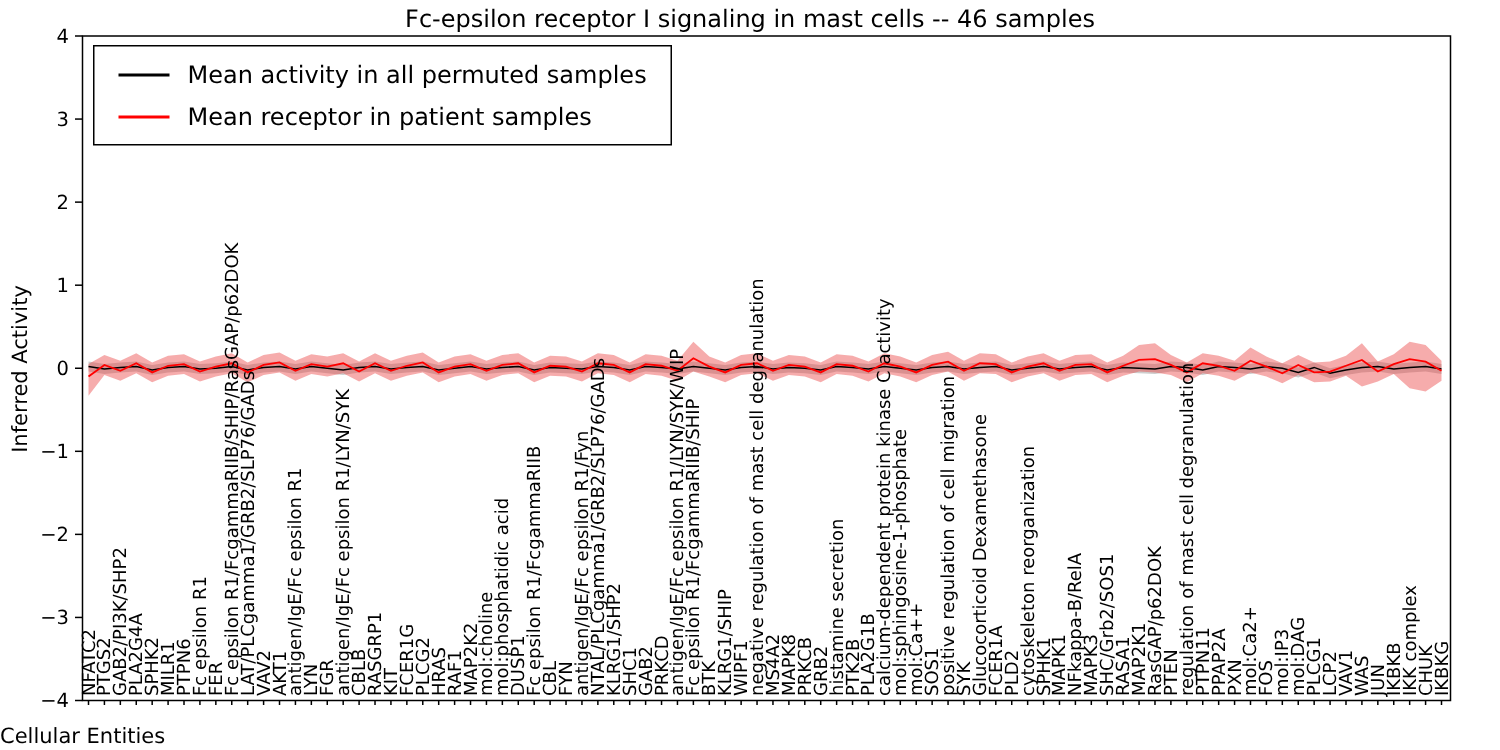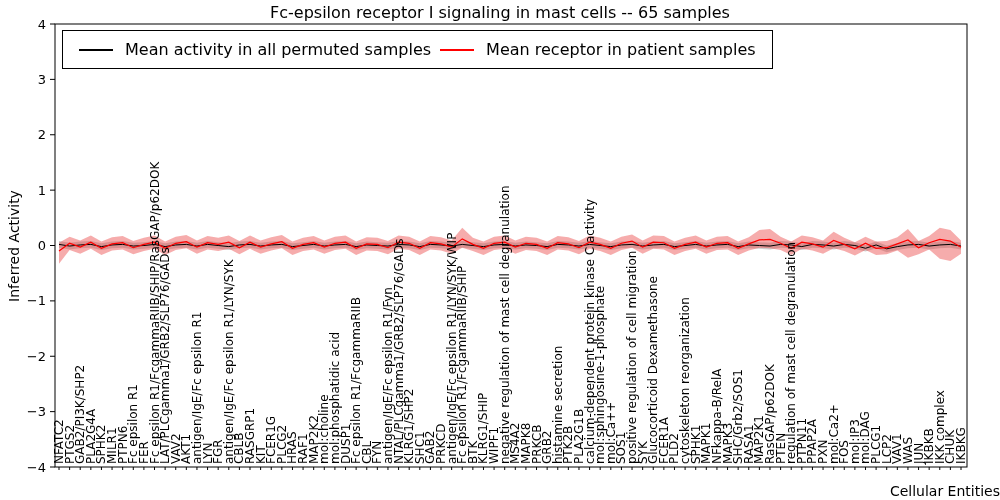--- a/index.html
+++ b/index.html
@@ -4,23 +4,23 @@
 <style>
   html,body{margin:0;padding:0;background:#fff;}
   #fig{position:relative;width:1000px;height:500px;background:#fff;
        font-family:"DejaVu Sans",sans-serif;color:#000;overflow:hidden;}
   #plot-svg{position:absolute;left:0;top:0;}
   svg text{font-family:"DejaVu Sans",sans-serif;fill:#000;}
   .title{position:absolute;top:3px;left:0;width:100%;text-align:center;
          font-size:16px;}
   .ylabel{position:absolute;left:14px;top:246px;transform:translate(-50%,-50%) rotate(-90deg);
           font-size:14px;white-space:nowrap;}
-  .xlabel{position:absolute;bottom:1px;left:0;width:100%;text-align:right;font-size:14px;}
+  .xlabel{position:absolute;bottom:1px;left:0;width:100%;text-align:left;font-size:14px;}
   .legend{position:absolute;left:62px;top:30px;border:1px solid #000;background:#fff;
-          padding:9px 16px;display:flex;gap:9px;z-index:2;}
+          padding:9px 16px;display:flex;flex-direction:column;gap:9px;z-index:2;}
   .legend-row{display:flex;align-items:center;gap:12px;font-size:16px;white-space:nowrap;}
   .swatch{width:34px;height:0;border-top:2px solid #000;flex:none;}
 </style>
 </head>
 <body>
 
 <div id="fig">
   <svg id="plot-svg" width="1000" height="500" viewBox="0 0 1000 500">
       <polygon points="59,241.07 69.61176470588235,242.73125000000002 80.2235294117647,241.62374999999997 90.83529411764707,241.07 101.4470588235294,243.285 112.05882352941177,241.62374999999997 122.67058823529412,241.07 133.28235294117647,242.73125000000002 143.8941176470588,242.1775 154.50588235294117,241.07 165.11764705882354,243.285 175.7294117647059,241.62374999999997 186.34117647058824,241.07 196.95294117647057,242.73125000000002 207.56470588235294,241.07 218.1764705882353,242.1775 228.78823529411764,243.285 239.4,241.62374999999997 250.01176470588234,241.07 260.6235294117647,242.73125000000002 271.2352941176471,241.62374999999997 281.84705882352944,241.07 292.4588235294118,243.285 303.0705882352941,242.1775 313.6823529411765,241.07 324.29411764705884,242.73125000000002 334.90588235294115,241.62374999999997 345.5176470588235,241.07 356.1294117647059,243.285 366.74117647058824,241.62374999999997 377.3529411764706,242.1775 387.9647058823529,242.73125000000002 398.5764705882353,241.07 409.18823529411765,241.62374999999997 419.8,243.285 430.4117647058824,241.07 441.0235294117647,241.62374999999997 451.63529411764705,242.73125000000002 462.2470588235294,241.07 472.8588235294118,242.1775 483.47058823529414,243.285 494.08235294117645,241.62374999999997 504.6941176470588,241.07 515.3058823529411,242.73125000000002 525.9176470588236,241.62374999999997 536.5294117647059,242.1775 547.1411764705882,243.285 557.7529411764706,241.07 568.364705882353,241.62374999999997 578.9764705882353,242.73125000000002 589.5882352941177,241.07 600.2,242.1775 610.8117647058823,243.285 621.4235294117647,241.62374999999997 632.035294117647,241.07 642.6470588235294,242.73125000000002 653.2588235294118,241.62374999999997 663.8705882352941,241.07 674.4823529411765,243.285 685.0941176470589,242.1775 695.7058823529412,241.07 706.3176470588236,242.73125000000002 716.9294117647058,241.62374999999997 727.5411764705882,241.07 738.1529411764706,243.285 748.7647058823529,241.62374999999997 759.3764705882353,242.1775 769.9882352941177,242.73125000000002 780.6,241.07 791.2117647058824,241.62374999999997 801.8235294117648,243.285 812.435294117647,241.07 823.0470588235294,241.62374999999997 833.6588235294117,242.73125000000002 844.2705882352941,241.07 854.8823529411765,242.1775 865.4941176470588,244.94625000000002 876.1058823529412,241.62374999999997 886.7176470588236,245.5 897.3294117647059,243.285 907.9411764705883,241.62374999999997 918.5529411764705,241.07 929.1647058823529,242.73125000000002 939.7764705882353,241.62374999999997 950.3882352941176,241.07 961,242.73125000000002 961,249.37625 950.3882352941176,247.715 939.7764705882353,248.26874999999998 929.1647058823529,249.37625 918.5529411764705,247.715 907.9411764705883,248.26874999999998 897.3294117647059,249.93 886.7176470588236,252.145 876.1058823529412,248.26874999999998 865.4941176470588,251.59125 854.8823529411765,248.8225 844.2705882352941,247.715 833.6588235294117,249.37625 823.0470588235294,248.26874999999998 812.435294117647,247.715 801.8235294117648,249.93 791.2117647058824,248.26874999999998 780.6,247.715 769.9882352941177,249.37625 759.3764705882353,248.8225 748.7647058823529,248.26874999999998 738.1529411764706,249.93 727.5411764705882,247.715 716.9294117647058,248.26874999999998 706.3176470588236,249.37625 695.7058823529412,247.715 685.0941176470589,248.8225 674.4823529411765,249.93 663.8705882352941,247.715 653.2588235294118,248.26874999999998 642.6470588235294,249.37625 632.035294117647,247.715 621.4235294117647,248.26874999999998 610.8117647058823,249.93 600.2,248.8225 589.5882352941177,247.715 578.9764705882353,249.37625 568.364705882353,248.26874999999998 557.7529411764706,247.715 547.1411764705882,249.93 536.5294117647059,248.8225 525.9176470588236,248.26874999999998 515.3058823529411,249.37625 504.6941176470588,247.715 494.08235294117645,248.26874999999998 483.47058823529414,249.93 472.8588235294118,248.8225 462.2470588235294,247.715 451.63529411764705,249.37625 441.0235294117647,248.26874999999998 430.4117647058824,247.715 419.8,249.93 409.18823529411765,248.26874999999998 398.5764705882353,247.715 387.9647058823529,249.37625 377.3529411764706,248.8225 366.74117647058824,248.26874999999998 356.1294117647059,249.93 345.5176470588235,247.715 334.90588235294115,248.26874999999998 324.29411764705884,249.37625 313.6823529411765,247.715 303.0705882352941,248.8225 292.4588235294118,249.93 281.84705882352944,247.715 271.2352941176471,248.26874999999998 260.6235294117647,249.37625 250.01176470588234,247.715 239.4,248.26874999999998 228.78823529411764,249.93 218.1764705882353,248.8225 207.56470588235294,247.715 196.95294117647057,249.37625 186.34117647058824,247.715 175.7294117647059,248.26874999999998 165.11764705882354,249.93 154.50588235294117,247.715 143.8941176470588,248.8225 133.28235294117647,249.37625 122.67058823529412,247.715 112.05882352941177,248.26874999999998 101.4470588235294,249.93 90.83529411764707,247.715 80.2235294117647,248.26874999999998 69.61176470588235,249.37625 59,247.715" fill="rgba(130,130,130,0.40)" stroke="none"></polygon>
       <polygon points="59,242.73125000000002 69.61176470588235,236.64 80.2235294117647,240.51625 90.83529411764707,235.53250000000003 101.4470588235294,241.62374999999997 112.05882352941177,237.19375 122.67058823529412,236.08625 133.28235294117647,241.07 143.8941176470588,237.74750000000003 154.50588235294117,235.53250000000003 165.11764705882354,241.62374999999997 175.7294117647059,236.64 186.34117647058824,234.97875 196.95294117647057,240.51625 207.56470588235294,236.08625 218.1764705882353,237.74750000000003 228.78823529411764,235.53250000000003 239.4,241.07 250.01176470588234,235.53250000000003 260.6235294117647,240.51625 271.2352941176471,237.19375 281.84705882352944,234.97875 292.4588235294118,241.62374999999997 303.0705882352941,237.74750000000003 313.6823529411765,236.08625 324.29411764705884,240.51625 334.90588235294115,236.64 345.5176470588235,235.53250000000003 356.1294117647059,241.62374999999997 366.74117647058824,237.19375 377.3529411764706,237.74750000000003 387.9647058823529,241.07 398.5764705882353,235.53250000000003 409.18823529411765,236.64 419.8,241.62374999999997 430.4117647058824,236.08625 441.0235294117647,237.19375 451.63529411764705,240.51625 462.2470588235294,227.77999999999997 472.8588235294118,237.74750000000003 483.47058823529414,241.62374999999997 494.08235294117645,236.64 504.6941176470588,235.53250000000003 515.3058823529411,240.51625 525.9176470588236,236.64 536.5294117647059,237.74750000000003 547.1411764705882,241.62374999999997 557.7529411764706,236.08625 568.364705882353,237.19375 578.9764705882353,241.07 589.5882352941177,235.53250000000003 600.2,237.74750000000003 610.8117647058823,241.62374999999997 621.4235294117647,236.64 632.035294117647,234.42499999999998 642.6470588235294,240.51625 653.2588235294118,235.53250000000003 663.8705882352941,236.08625 674.4823529411765,241.62374999999997 685.0941176470589,237.74750000000003 695.7058823529412,235.53250000000003 706.3176470588236,240.51625 716.9294117647058,236.64 727.5411764705882,236.08625 738.1529411764706,241.62374999999997 748.7647058823529,237.19375 759.3764705882353,229.99499999999998 769.9882352941177,228.88750000000002 780.6,236.64 791.2117647058824,241.62374999999997 801.8235294117648,235.53250000000003 812.435294117647,237.19375 823.0470588235294,240.51625 833.6588235294117,231.65625 844.2705882352941,237.74750000000003 854.8823529411765,242.1775 865.4941176470588,236.64 876.1058823529412,241.62374999999997 886.7176470588236,241.07 897.3294117647059,237.19375 907.9411764705883,228.88750000000002 918.5529411764705,241.07 929.1647058823529,236.08625 939.7764705882353,227.77999999999997 950.3882352941176,229.99499999999998 961,240.51625 961,253.80625 950.3882352941176,261.005 939.7764705882353,258.79 929.1647058823529,249.37625 918.5529411764705,254.36 907.9411764705883,257.6825 897.3294117647059,250.48375 886.7176470588236,254.36 876.1058823529412,254.91375 865.4941176470588,249.93 854.8823529411765,255.4675 844.2705882352941,251.0375 833.6588235294117,248.26874999999998 823.0470588235294,253.80625 812.435294117647,250.48375 801.8235294117648,248.8225 791.2117647058824,254.91375 780.6,249.93 769.9882352941177,248.26874999999998 759.3764705882353,247.715 748.7647058823529,250.48375 738.1529411764706,254.91375 727.5411764705882,249.37625 716.9294117647058,249.93 706.3176470588236,253.80625 695.7058823529412,248.8225 685.0941176470589,251.0375 674.4823529411765,254.91375 663.8705882352941,249.37625 653.2588235294118,248.8225 642.6470588235294,253.80625 632.035294117647,247.715 621.4235294117647,249.93 610.8117647058823,254.91375 600.2,251.0375 589.5882352941177,248.8225 578.9764705882353,254.36 568.364705882353,250.48375 557.7529411764706,249.37625 547.1411764705882,254.91375 536.5294117647059,251.0375 525.9176470588236,249.93 515.3058823529411,253.80625 504.6941176470588,248.8225 494.08235294117645,249.93 483.47058823529414,254.91375 472.8588235294118,251.0375 462.2470588235294,247.715 451.63529411764705,253.80625 441.0235294117647,250.48375 430.4117647058824,249.37625 419.8,254.91375 409.18823529411765,249.93 398.5764705882353,248.8225 387.9647058823529,254.36 377.3529411764706,251.0375 366.74117647058824,250.48375 356.1294117647059,254.91375 345.5176470588235,248.8225 334.90588235294115,249.93 324.29411764705884,253.80625 313.6823529411765,249.37625 303.0705882352941,251.0375 292.4588235294118,254.91375 281.84705882352944,248.26874999999998 271.2352941176471,250.48375 260.6235294117647,253.80625 250.01176470588234,248.8225 239.4,254.36 228.78823529411764,248.8225 218.1764705882353,251.0375 207.56470588235294,249.37625 196.95294117647057,253.80625 186.34117647058824,248.26874999999998 175.7294117647059,249.93 165.11764705882354,254.91375 154.50588235294117,248.8225 143.8941176470588,251.0375 133.28235294117647,254.36 122.67058823529412,249.37625 112.05882352941177,250.48375 101.4470588235294,254.91375 90.83529411764707,248.8225 80.2235294117647,253.80625 69.61176470588235,249.93 59,263.77375" fill="rgba(235,70,70,0.45)" stroke="none"></polygon>
@@ -212,21 +212,21 @@
       <line x1="929.1647058823529" y1="467" x2="929.1647058823529" y2="470" stroke="#000"></line>
       <text x="933.1647058823529" y="464" font-size="12" transform="rotate(-90 933.1647058823529 464)">IKBKB</text>
       <line x1="939.7764705882353" y1="467" x2="939.7764705882353" y2="470" stroke="#000"></line>
       <text x="943.7764705882353" y="464" font-size="12" transform="rotate(-90 943.7764705882353 464)">IKK complex</text>
       <line x1="950.3882352941176" y1="467" x2="950.3882352941176" y2="470" stroke="#000"></line>
       <text x="954.3882352941176" y="464" font-size="12" transform="rotate(-90 954.3882352941176 464)">CHUK</text>
       <line x1="961" y1="467" x2="961" y2="470" stroke="#000"></line>
       <text x="965" y="464" font-size="12" transform="rotate(-90 965 464)">IKBKG</text>
     </svg>
 
-  <div class="title">Fc-epsilon receptor I signaling in mast cells -- 65 samples</div>
+  <div class="title">Fc-epsilon receptor I signaling in mast cells -- 46 samples</div>
   <div class="ylabel">Inferred Activity</div>
   <div class="xlabel">Cellular Entities</div>
 
   <div class="legend">
     <div class="legend-row">
       <span class="swatch" style="border-top-color: rgb(0, 0, 0);"></span>
       <span>Mean activity in all permuted samples</span>
     </div>
     <div class="legend-row">
       <span class="swatch" style="border-top-color: rgb(255, 0, 0);"></span>

